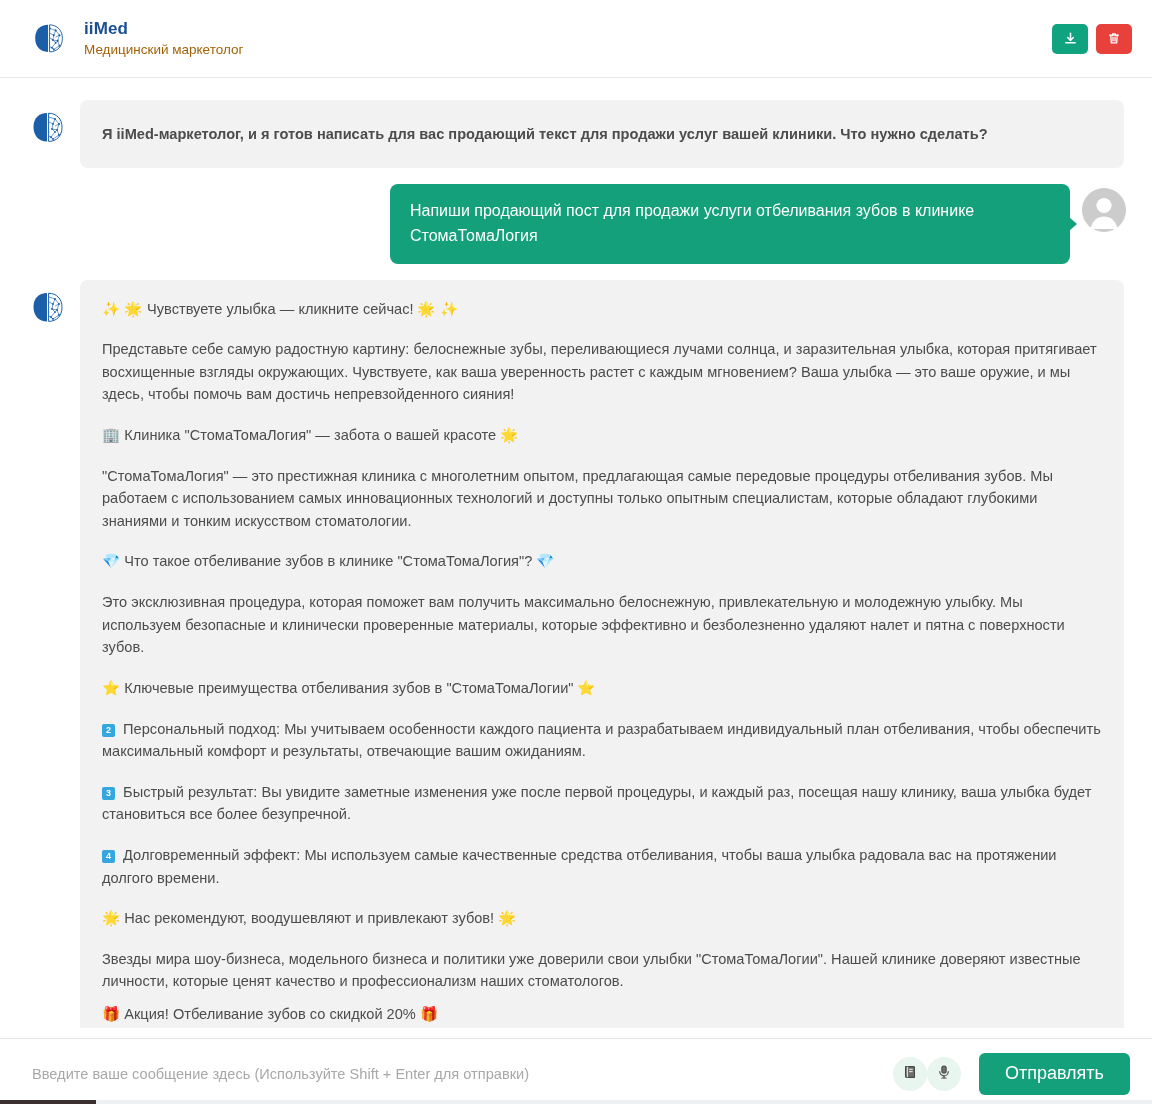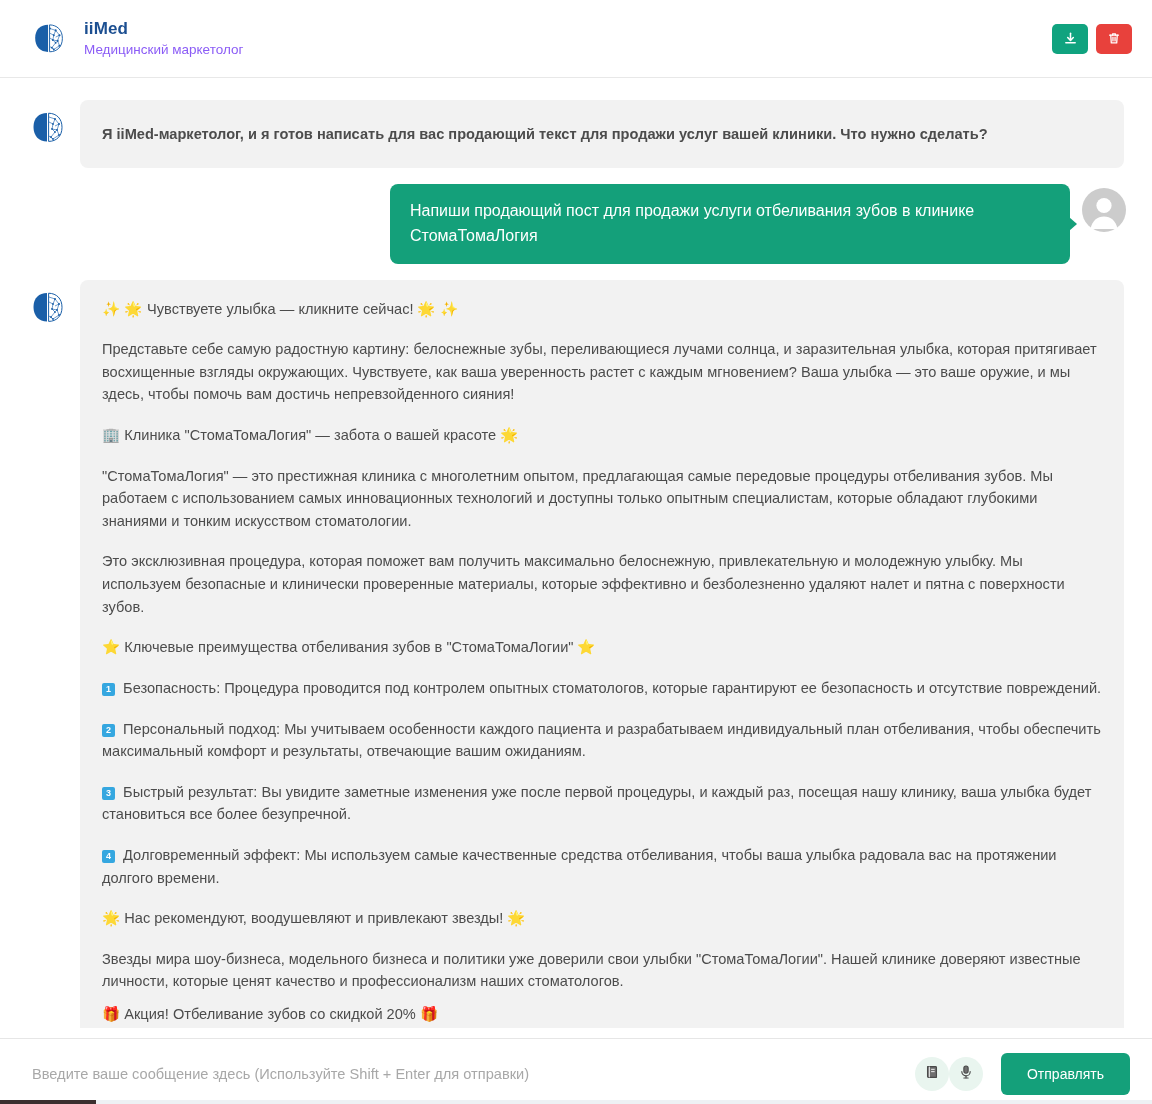--- a/index.html
+++ b/index.html
@@ -31,21 +31,21 @@
     background: #fff;
   }
   .brand { display: flex; align-items: center; gap: 14px; }
   .brand-logo { width: 42px; height: 42px; flex: 0 0 42px; }
   .brand-text { display: flex; flex-direction: column; justify-content: space-between; gap: 4px; }
   .brand-title {
     font-size: 17px; font-weight: 700; color: #1c4f91;
     letter-spacing: .1px; line-height: 1.15;
   }
   .brand-sub {
-    font-size: 13.5px; color: #8b5cf6; line-height: 1.2; font-weight: 400;
+    font-size: 13.5px; color: #a16207; line-height: 1.2; font-weight: 400;
   }
 
   .header-actions {
     margin-left: auto;
     display: flex;
     align-items: center;
     gap: 8px;
   }
   .hbtn {
     width: 36px; height: 30px;
@@ -180,21 +180,21 @@
     cursor: pointer;
     padding: 0;
   }
   .send-btn {
     height: 42px;
     background: #14a07a;
     color: #fff;
     border: none;
     border-radius: 6px;
     padding: 0 26px;
-    font-size: 14px;
+    font-size: 18px;
     font-family: "Liberation Sans", sans-serif;
     cursor: pointer;
     margin-left: 18px;
   }
 
   
   .bottom-strip {
     position: absolute;
     left: 0; bottom: 0;
     width: 1152px; height: 4px;
@@ -344,52 +344,53 @@
         <p class="msg-p">Представьте себе самую радостную картину: белоснежные зубы, переливающиеся лучами солнца, и заразительная улыбка, которая притягивает восхищенные взгляды окружающих. Чувствуете, как ваша уверенность растет с каждым мгновением? Ваша улыбка — это ваше оружие, и мы здесь, чтобы помочь вам достичь непревзойденного сияния!</p>
 
         <p class="msg-p">
           <span class="emoji">🏢</span>
           <span>Клиника "СтомаТомаЛогия" — забота о вашей красоте</span>
           <span class="emoji star">🌟</span>
         </p>
 
         <p class="msg-p">"СтомаТомаЛогия" — это престижная клиника с многолетним опытом, предлагающая самые передовые процедуры отбеливания зубов. Мы работаем с использованием самых инновационных технологий и доступны только опытным специалистам, которые обладают глубокими знаниями и тонким искусством стоматологии.</p>
 
+        <p class="msg-p">
+          <span class="emoji diamond">💎</span>
+          <span>Что такое отбеливание зубов в клинике "СтомаТомаЛогия"?</span>
+          <span class="emoji diamond">💎</span>
+        </p>
 
         <p class="msg-p">Это эксклюзивная процедура, которая поможет вам получить максимально белоснежную, привлекательную и молодежную улыбку. Мы используем безопасные и клинически проверенные материалы, которые эффективно и безболезненно удаляют налет и пятна с поверхности зубов.</p>
 
         <p class="msg-p">
           <span class="emoji star">⭐</span>
           <span>Ключевые преимущества отбеливания зубов в "СтомаТомаЛогии"</span>
           <span class="emoji star">⭐</span>
         </p>
 
-        <p class="msg-p">
-          <span class="numbox">1</span>
-          <span>Безопасность: Процедура проводится под контролем опытных стоматологов, которые гарантируют ее безопасность и отсутствие повреждений.</span>
-        </p>
 
         <p class="msg-p">
           <span class="numbox">2</span>
           <span>Персональный подход: Мы учитываем особенности каждого пациента и разрабатываем индивидуальный план отбеливания, чтобы обеспечить максимальный комфорт и результаты, отвечающие вашим ожиданиям.</span>
         </p>
 
         <p class="msg-p">
           <span class="numbox">3</span>
           <span>Быстрый результат: Вы увидите заметные изменения уже после первой процедуры, и каждый раз, посещая нашу клинику, ваша улыбка будет становиться все более безупречной.</span>
         </p>
 
         <p class="msg-p">
           <span class="numbox">4</span>
           <span>Долговременный эффект: Мы используем самые качественные средства отбеливания, чтобы ваша улыбка радовала вас на протяжении долгого времени.</span>
         </p>
 
         <p class="msg-p">
           <span class="emoji star">🌟</span>
-          <span>Нас рекомендуют, воодушевляют и привлекают звезды!</span>
+          <span>Нас рекомендуют, воодушевляют и привлекают зубов!</span>
           <span class="emoji star">🌟</span>
         </p>
 
         <p class="msg-p tight">Звезды мира шоу-бизнеса, модельного бизнеса и политики уже доверили свои улыбки "СтомаТомаЛогии". Нашей клинике доверяют известные личности, которые ценят качество и профессионализм наших стоматологов.</p>
 
         <p class="msg-p tight">
           <span class="emoji">🎁</span>
           <span>Акция! Отбеливание зубов со скидкой 20%</span>
           <span class="emoji">🎁</span>
         </p>

